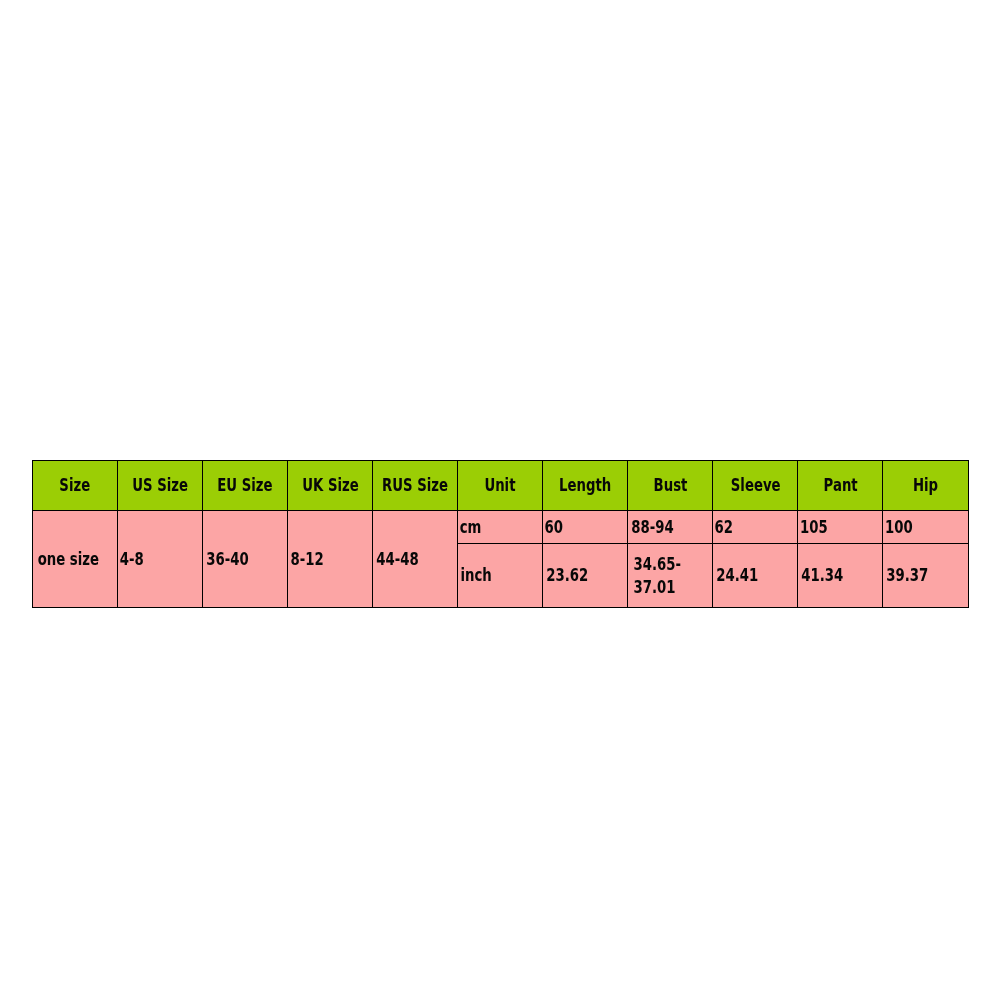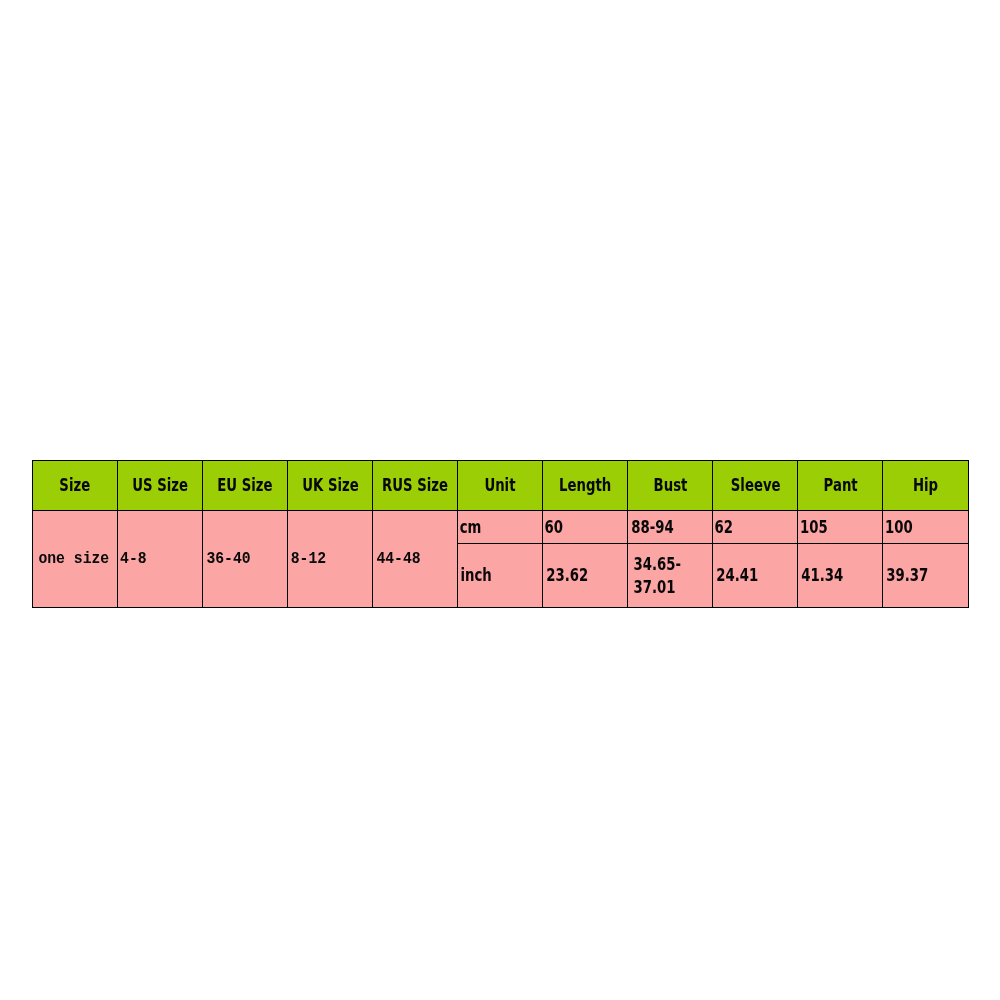--- a/index.html
+++ b/index.html
@@ -42,21 +42,21 @@
     transform-origin: center center;
     filter: grayscale(0);
   }
   table.size-table th {
     background: #9BCE05;
     height: 49px;
   }
   table.size-table td {
     background: #fca5a5;
   }
-  td.span-cell { height: 96px; font-family: Liberation Mono, monospace; }
+  td.span-cell { height: 96px; }
   td.unit-cell { height: 31.6px; }
   td.unit-cell-tall { height: 62px; white-space: normal; }
   td.unit-cell-tall > span { white-space: normal; }
 </style>
 </head>
 <body>
 
 <div id="size-chart">
   <table class="size-table">
     <colgroup>

